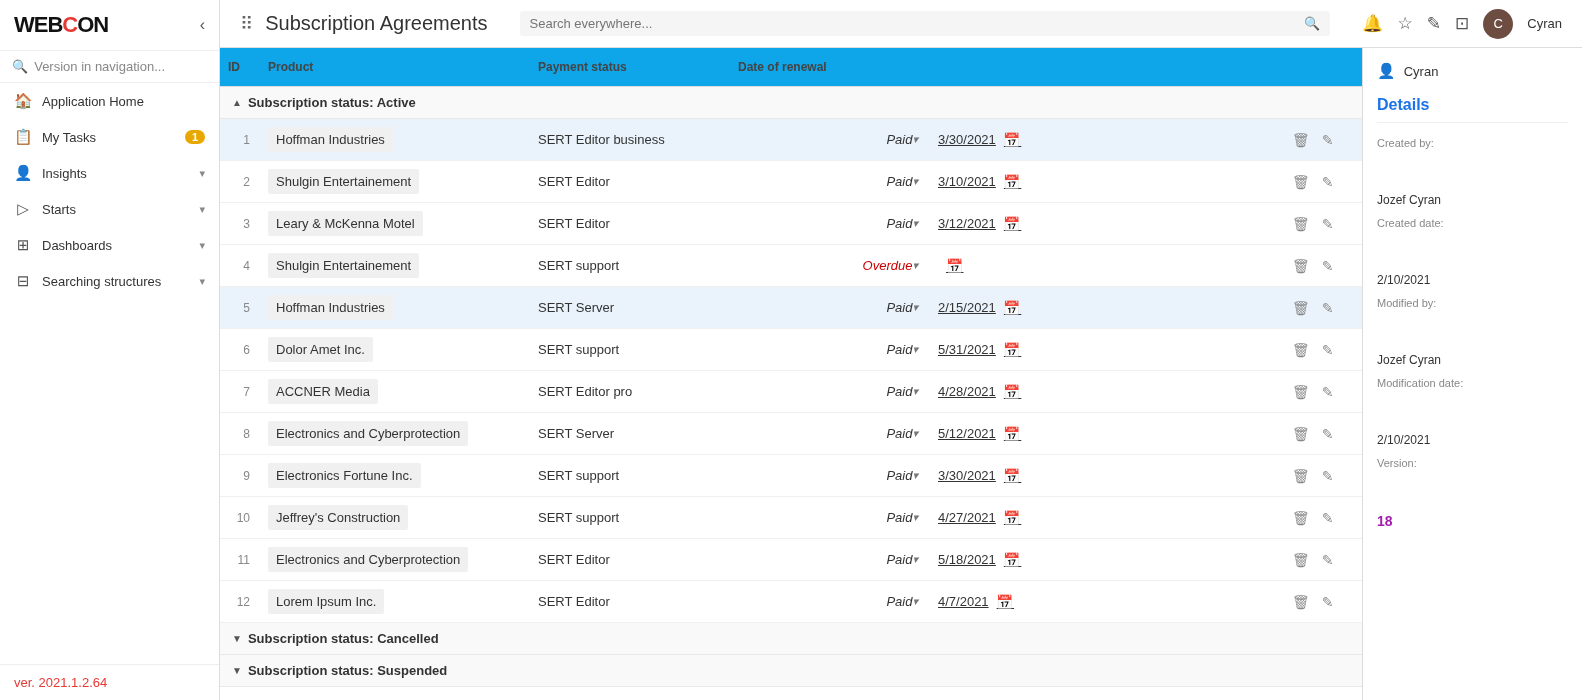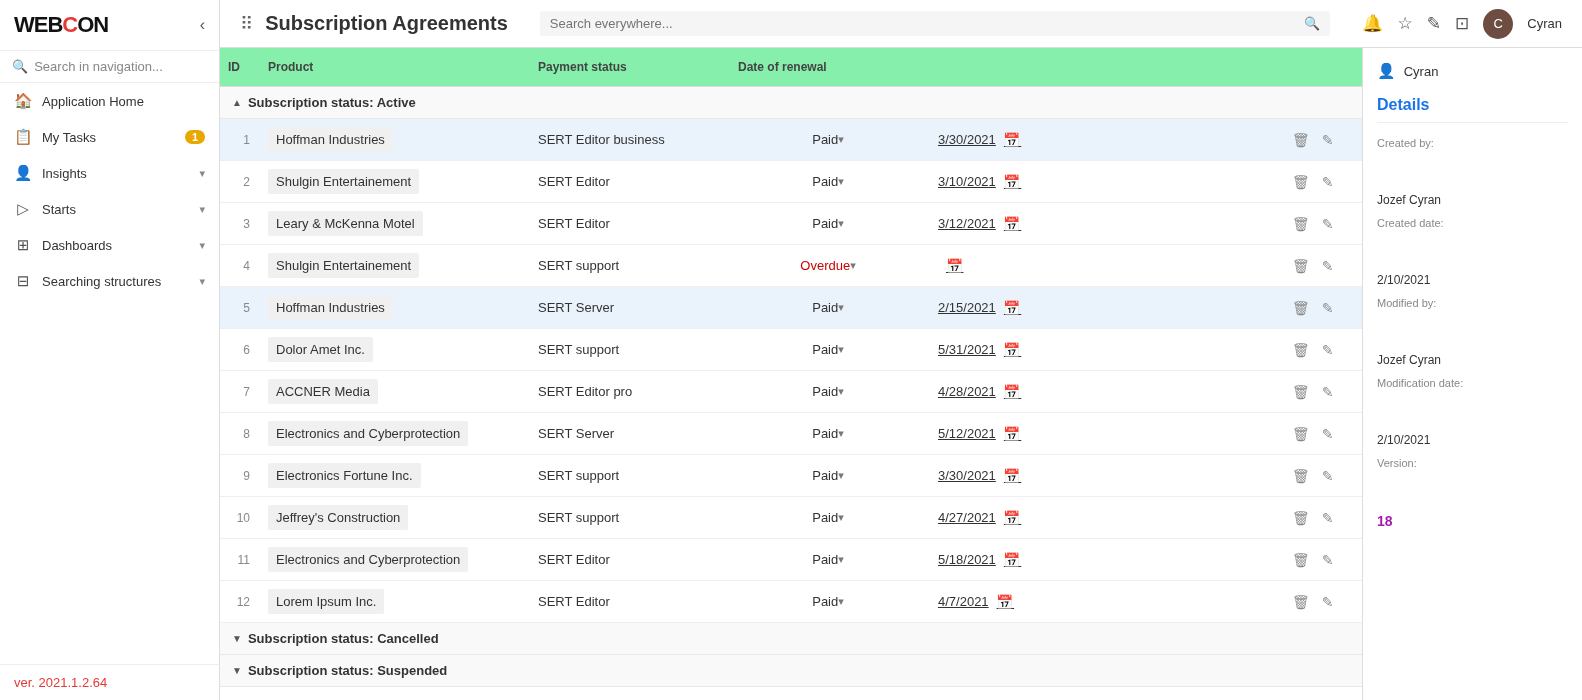--- a/index.html
+++ b/index.html
@@ -77,21 +77,21 @@
     #topbar {
       display: flex;
       align-items: center;
       padding: 0 20px;
       height: 48px;
       background: #fff;
       border-bottom: 1px solid #ddd;
       gap: 12px;
     }
     .topbar-grid-icon { font-size: 18px; color: #666; cursor: pointer; }
-    .topbar-title { font-size: 20px; color: #333; font-weight: 700; flex: 0 0 auto; }
+    .topbar-title { font-size: 20px; color: #333; font-weight: 400; flex: 0 0 auto; }
     .topbar-search {
       flex: 1;
       display: flex;
       align-items: center;
       background: #f5f5f5;
       border-radius: 3px;
       padding: 5px 10px;
       margin: 0 20px;
       gap: 8px;
     }
@@ -127,21 +127,21 @@
       flex: 1;
       overflow-y: auto;
       background: #fff;
     }
 
     
     .table-wrap { padding: 0; }
     .col-headers {
       display: grid;
       grid-template-columns: 40px 270px 200px 200px 1fr 80px;
-      background: #86efac;
+      background: #0ea5e9;
       border-bottom: 1px solid #ddd;
       padding: 8px 0;
       position: sticky;
       top: 0;
       z-index: 10;
     }
     .col-header {
       font-size: 12px;
       color: #444;
       font-weight: 600;
@@ -181,22 +181,23 @@
     .cell-client-inner {
       background: #f0f0f0;
       padding: 5px 8px;
       border-radius: 2px;
       font-size: 13px;
     }
     .cell-product { font-size: 13px; }
     .cell-payment {
       display: flex;
       align-items: center;
-      justify-content: center;
+      justify-content: flex-end;
       padding-right: 12px;
+      font-style: italic;
     }
     .payment-text { font-size: 13px; }
     .payment-overdue { color: #c00; }
     .chevron-down { font-size: 11px; color: #777; cursor: pointer; }
     .cell-date {
       display: flex;
       align-items: center;
       gap: 8px;
       font-size: 13px;
       text-decoration: underline;
@@ -281,21 +282,21 @@
 
 <div id="sidebar">
   <div id="sidebar-logo">
     <div class="logo-text">
       WEB<span>C</span>ON
     </div>
     <div class="logo-collapse">‹</div>
   </div>
   <div class="sidebar-search">
     <span>🔍</span>
-    <span>Search in navigation...</span>
+    <span>Version in navigation...</span>
   </div>
   <div class="sidebar-nav">
 
     <div class="nav-item">
       <span class="nav-icon">🏠</span>
       <span class="nav-label">Application Home</span>
     </div>
 
     <div class="nav-item">
       <span class="nav-icon">📋</span>

